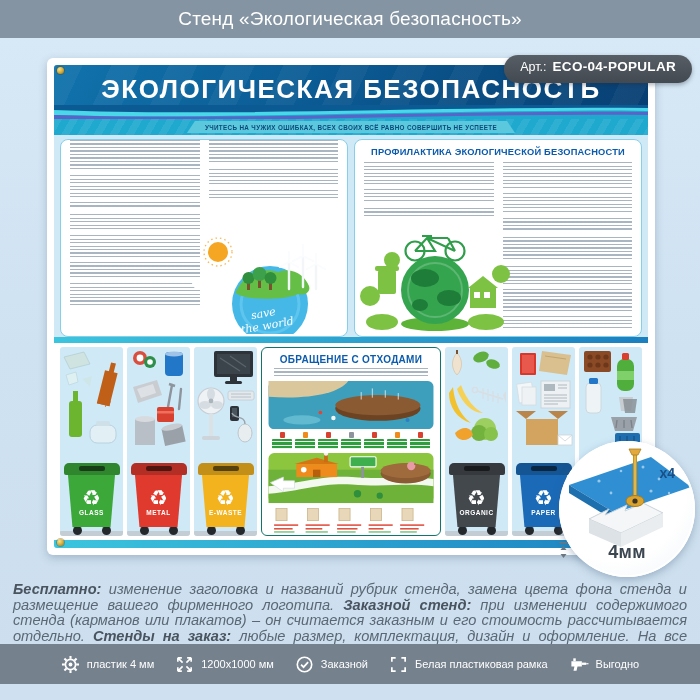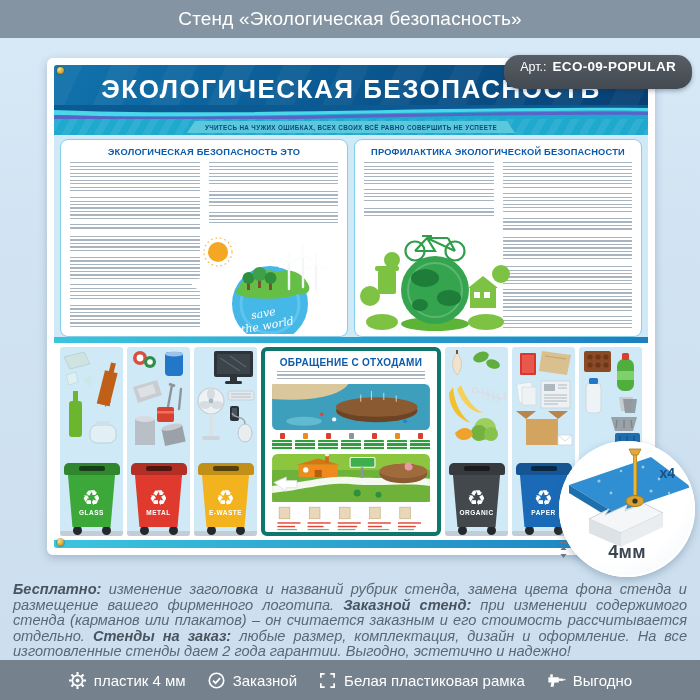--- a/index.html
+++ b/index.html
@@ -9,21 +9,21 @@
   
   .topbar{position:absolute;top:0;left:0;width:700px;height:38px;background:#8494a3;
     display:flex;align-items:center;justify-content:center;color:#fff;font-size:19px;letter-spacing:.2px;}
 
   
   .canvas{position:absolute;top:38px;left:0;width:700px;height:622px;
     background:linear-gradient(180deg,#d7e8f6 0%,#cfe2f1 50%,#cddfee 100%);}
 
   
   .art-badge{position:absolute;top:17px;right:8px;z-index:30;background:linear-gradient(#585e66,#424950);
-    border-radius:15px;padding:4px 16px 15px;color:#fff;font-size:12.5px;box-shadow:0 2px 4px rgba(30,40,60,.35);
+    border-radius:15px;padding:4px 16px 9px;color:#fff;font-size:12.5px;box-shadow:0 2px 4px rgba(30,40,60,.35);
     display:flex;gap:6px;align-items:baseline;white-space:nowrap;}
   .art-badge b{font-size:13.5px;letter-spacing:.3px;}
 
   
   .poster{position:absolute;top:20px;left:47px;width:608px;height:497px;background:#fff;border-radius:6px;
     box-shadow:0 3px 9px rgba(60,90,120,.30);padding:7px;box-sizing:border-box;z-index:10;}
   .screw{position:absolute;width:7px;height:7px;border-radius:50%;z-index:12;
     background:radial-gradient(circle at 35% 32%,#fae387,#d2a737 55%,#8a6a18);box-shadow:0 0 0 1px rgba(90,70,10,.35);}
   .screw.tl{top:9px;left:10px}.screw.tr{top:9px;right:10px}.screw.bl{bottom:9px;left:10px}.screw.br{bottom:9px;right:10px}
   .poster-inner{width:100%;height:100%;border-radius:3px;overflow:hidden;background:#cfe9f7;
@@ -51,21 +51,21 @@
   .illus.right{right:5px;bottom:2px;}
   .illus.left{left:5px;bottom:2px;}
 
   .strip{height:6px;flex:0 0 auto;background:linear-gradient(90deg,#3cc5de,#1b7fc0);}
   .strip.bottom{height:8px;}
 
   
   .waste{flex:1;display:flex;gap:4px;padding:4px 6px;box-sizing:border-box;background:#fff;min-height:0;}
   .wcol{width:63px;flex:0 0 auto;background:#cfe9f7;border-radius:3px;display:flex;flex-direction:column;justify-content:space-between;overflow:hidden;}
   .wcol svg.items{display:block;margin:2px auto 0;}
-  .wcenter{flex:1;background:#fff;border:4px solid #0f766e;border-radius:6px;display:flex;flex-direction:column;align-items:center;overflow:hidden;}
+  .wcenter{flex:1;background:#fff;border:1px solid #0f766e;border-radius:6px;display:flex;flex-direction:column;align-items:center;overflow:hidden;}
   .waste-title{color:#0c5cad;font-weight:bold;font-size:10px;letter-spacing:.3px;margin-top:6px;}
   .waste-sub{width:86%;height:10px;margin-top:3px;background:repeating-linear-gradient(#93a3b1 0,#93a3b1 1.3px,rgba(0,0,0,0) 1.3px,rgba(0,0,0,0) 3.4px);opacity:.8;}
   .lblrow{display:flex;gap:3px;margin-top:3px;}
   .lbl{display:flex;flex-direction:column;align-items:center;gap:1px;}
   .lbl i{width:5px;height:6px;border-radius:1px;display:block;}
   .lbl .tag{width:20px;height:10px;background:#2f9e3f;border-radius:1px;
     background-image:repeating-linear-gradient(rgba(0,0,0,0) 0 2.5px,rgba(255,255,255,.9) 2.5px 3.5px);}
 
   
   .bin{width:56px;position:relative;margin:2px auto 0;flex:0 0 auto;}
@@ -85,39 +85,39 @@
   .detail-circle svg{position:absolute;top:0;left:0;}
   .x4{position:absolute;top:24px;right:20px;color:#1a4f86;font-weight:bold;font-size:14px;}
   .thick{position:absolute;bottom:14px;left:0;width:100%;text-align:center;color:#3c4650;font-weight:bold;font-size:18px;letter-spacing:.3px;}
 
   
   .desc{position:absolute;top:544px;left:13px;width:674px;margin:0;color:#5b6874;font-size:14.6px;
     line-height:15.6px;text-align:justify;font-style:italic;}
   .desc b{color:#49545f;}
 
   
-  .footbar{position:absolute;bottom:0;left:0;width:700px;height:40px;background:#75818d;
-    display:flex;align-items:center;justify-content:center;gap:21px;color:#fff;font-size:15px;}
+  .footbar{position:absolute;bottom:16px;left:0;width:700px;height:40px;background:#75818d;
+    display:flex;align-items:center;justify-content:center;gap:21px;color:#fff;font-size:11px;}
   .fitem{display:flex;align-items:center;gap:7px;white-space:nowrap;}
   .fitem svg{display:block;}
 </style>
 </head>
 <body>
 
 <div id="app">
 
   <div class="topbar">
     <span>Стенд «Экологическая безопасность»</span>
   </div>
 
   <div class="canvas">
 
     <div class="art-badge">
       <span>Арт.:</span>
-      <b>ECO-09-POPULAR</b>
+      <b>ECO-04-POPULAR</b>
     </div>
 
     <div class="poster">
       <div class="screw tl"></div>
       <div class="screw tr"></div>
       <div class="screw bl"></div>
       <div class="screw br"></div>
 
       <div class="poster-inner">
 
@@ -132,21 +132,20 @@
           <path d="M0 10 C180 16 400 5 594 7 L594 10 C400 8 180 19 0 14 Z" fill="#5a63c8"></path>
         </svg>
 
         <div class="p-motto">
           <div class="motto-pill">УЧИТЕСЬ НА ЧУЖИХ ОШИБКАХ, ВСЕХ СВОИХ ВСЁ РАВНО СОВЕРШИТЬ НЕ УСПЕЕТЕ</div>
         </div>
 
         <div class="panels">
 
           <div class="panel">
-            <div class="panel-title">ЭКОЛОГИЧЕСКАЯ БЕЗОПАСНОСТЬ ЭТО</div>
             <div class="cols">
               <div class="col">
                 <div class="ln" style="height:30px"></div>
                   <div class="ln" style="height:22px"></div>
                 <div class="ln" style="height:7px"></div>
                   <div class="ln" style="height:16px"></div>
                 <div class="ln" style="height:22px"></div>
                   <div class="ln" style="height:16px"></div>
                 <div class="ln" style="height:24px"></div>
               </div>
@@ -652,20 +651,29 @@
             <line x1="16" y1="10" x2="19" y2="10"></line>
           <line x1="3.6" y1="3.6" x2="5.7" y2="5.7"></line>
             <line x1="14.3" y1="14.3" x2="16.4" y2="16.4"></line>
           <line x1="3.6" y1="16.4" x2="5.7" y2="14.3"></line>
             <line x1="14.3" y1="5.7" x2="16.4" y2="3.6"></line>
         </g>
       </svg>
       <span>пластик 4 мм</span>
     </div>
     <div class="fitem">
+      <svg width="19" height="19" viewBox="0 0 20 20" fill="none" stroke="#fff" stroke-width="1.7">
+        <path d="M8 8 L3 3 M3 3 v4.2 M3 3 h4.2"></path>
+          <path d="M12 8 L17 3 M17 3 v4.2 M17 3 h-4.2"></path>
+        <path d="M8 12 L3 17 M3 17 v-4.2 M3 17 h4.2"></path>
+          <path d="M12 12 L17 17 M17 17 v-4.2 M17 17 h-4.2"></path>
+      </svg>
+      <span>1200x1000 мм</span>
+    </div>
+    <div class="fitem">
       <svg width="19" height="19" viewBox="0 0 20 20" fill="none" stroke="#fff">
         <circle cx="10" cy="10" r="7.6" stroke-width="1.7"></circle>
         <polyline points="6.4,10.2 9,12.8 13.8,7.6" stroke-width="1.9"></polyline>
       </svg>
       <span>Заказной</span>
     </div>
     <div class="fitem">
       <svg width="19" height="19" viewBox="0 0 20 20" fill="none" stroke="#fff" stroke-width="1.8">
         <path d="M3 7 V3 h4 M13 3 h4 v4 M17 13 v4 h-4 M7 17 H3 v-4"></path>
       </svg>

